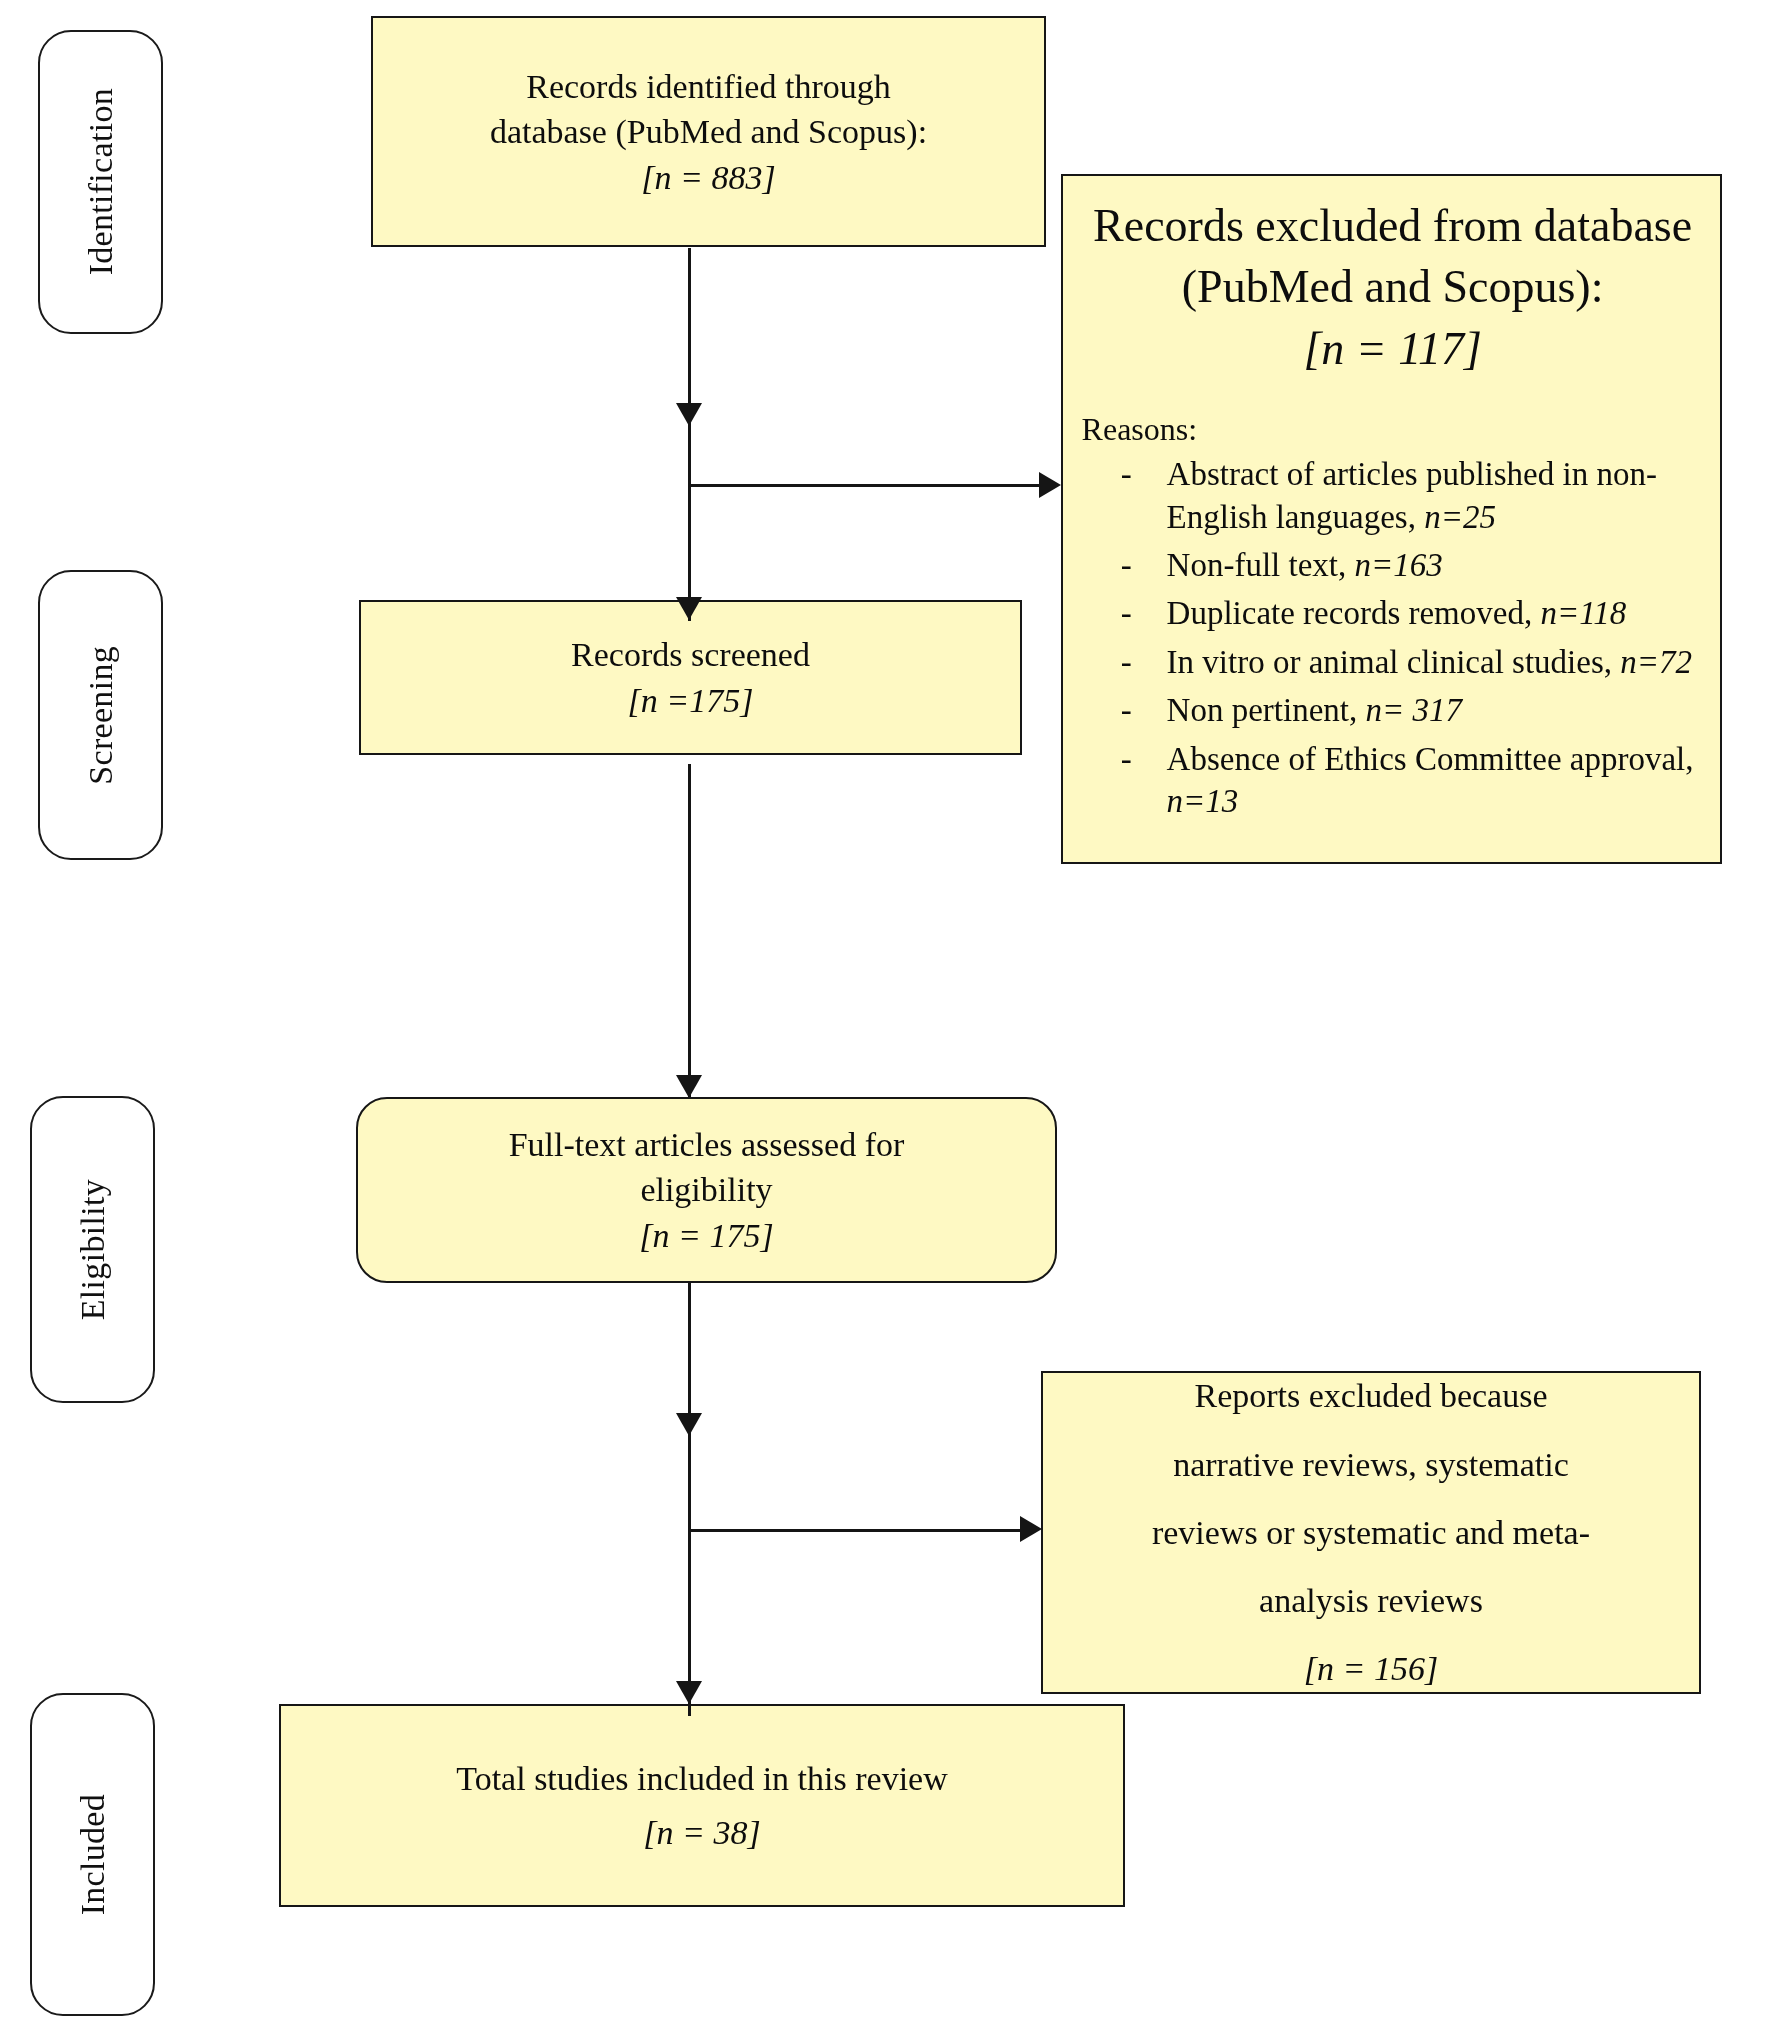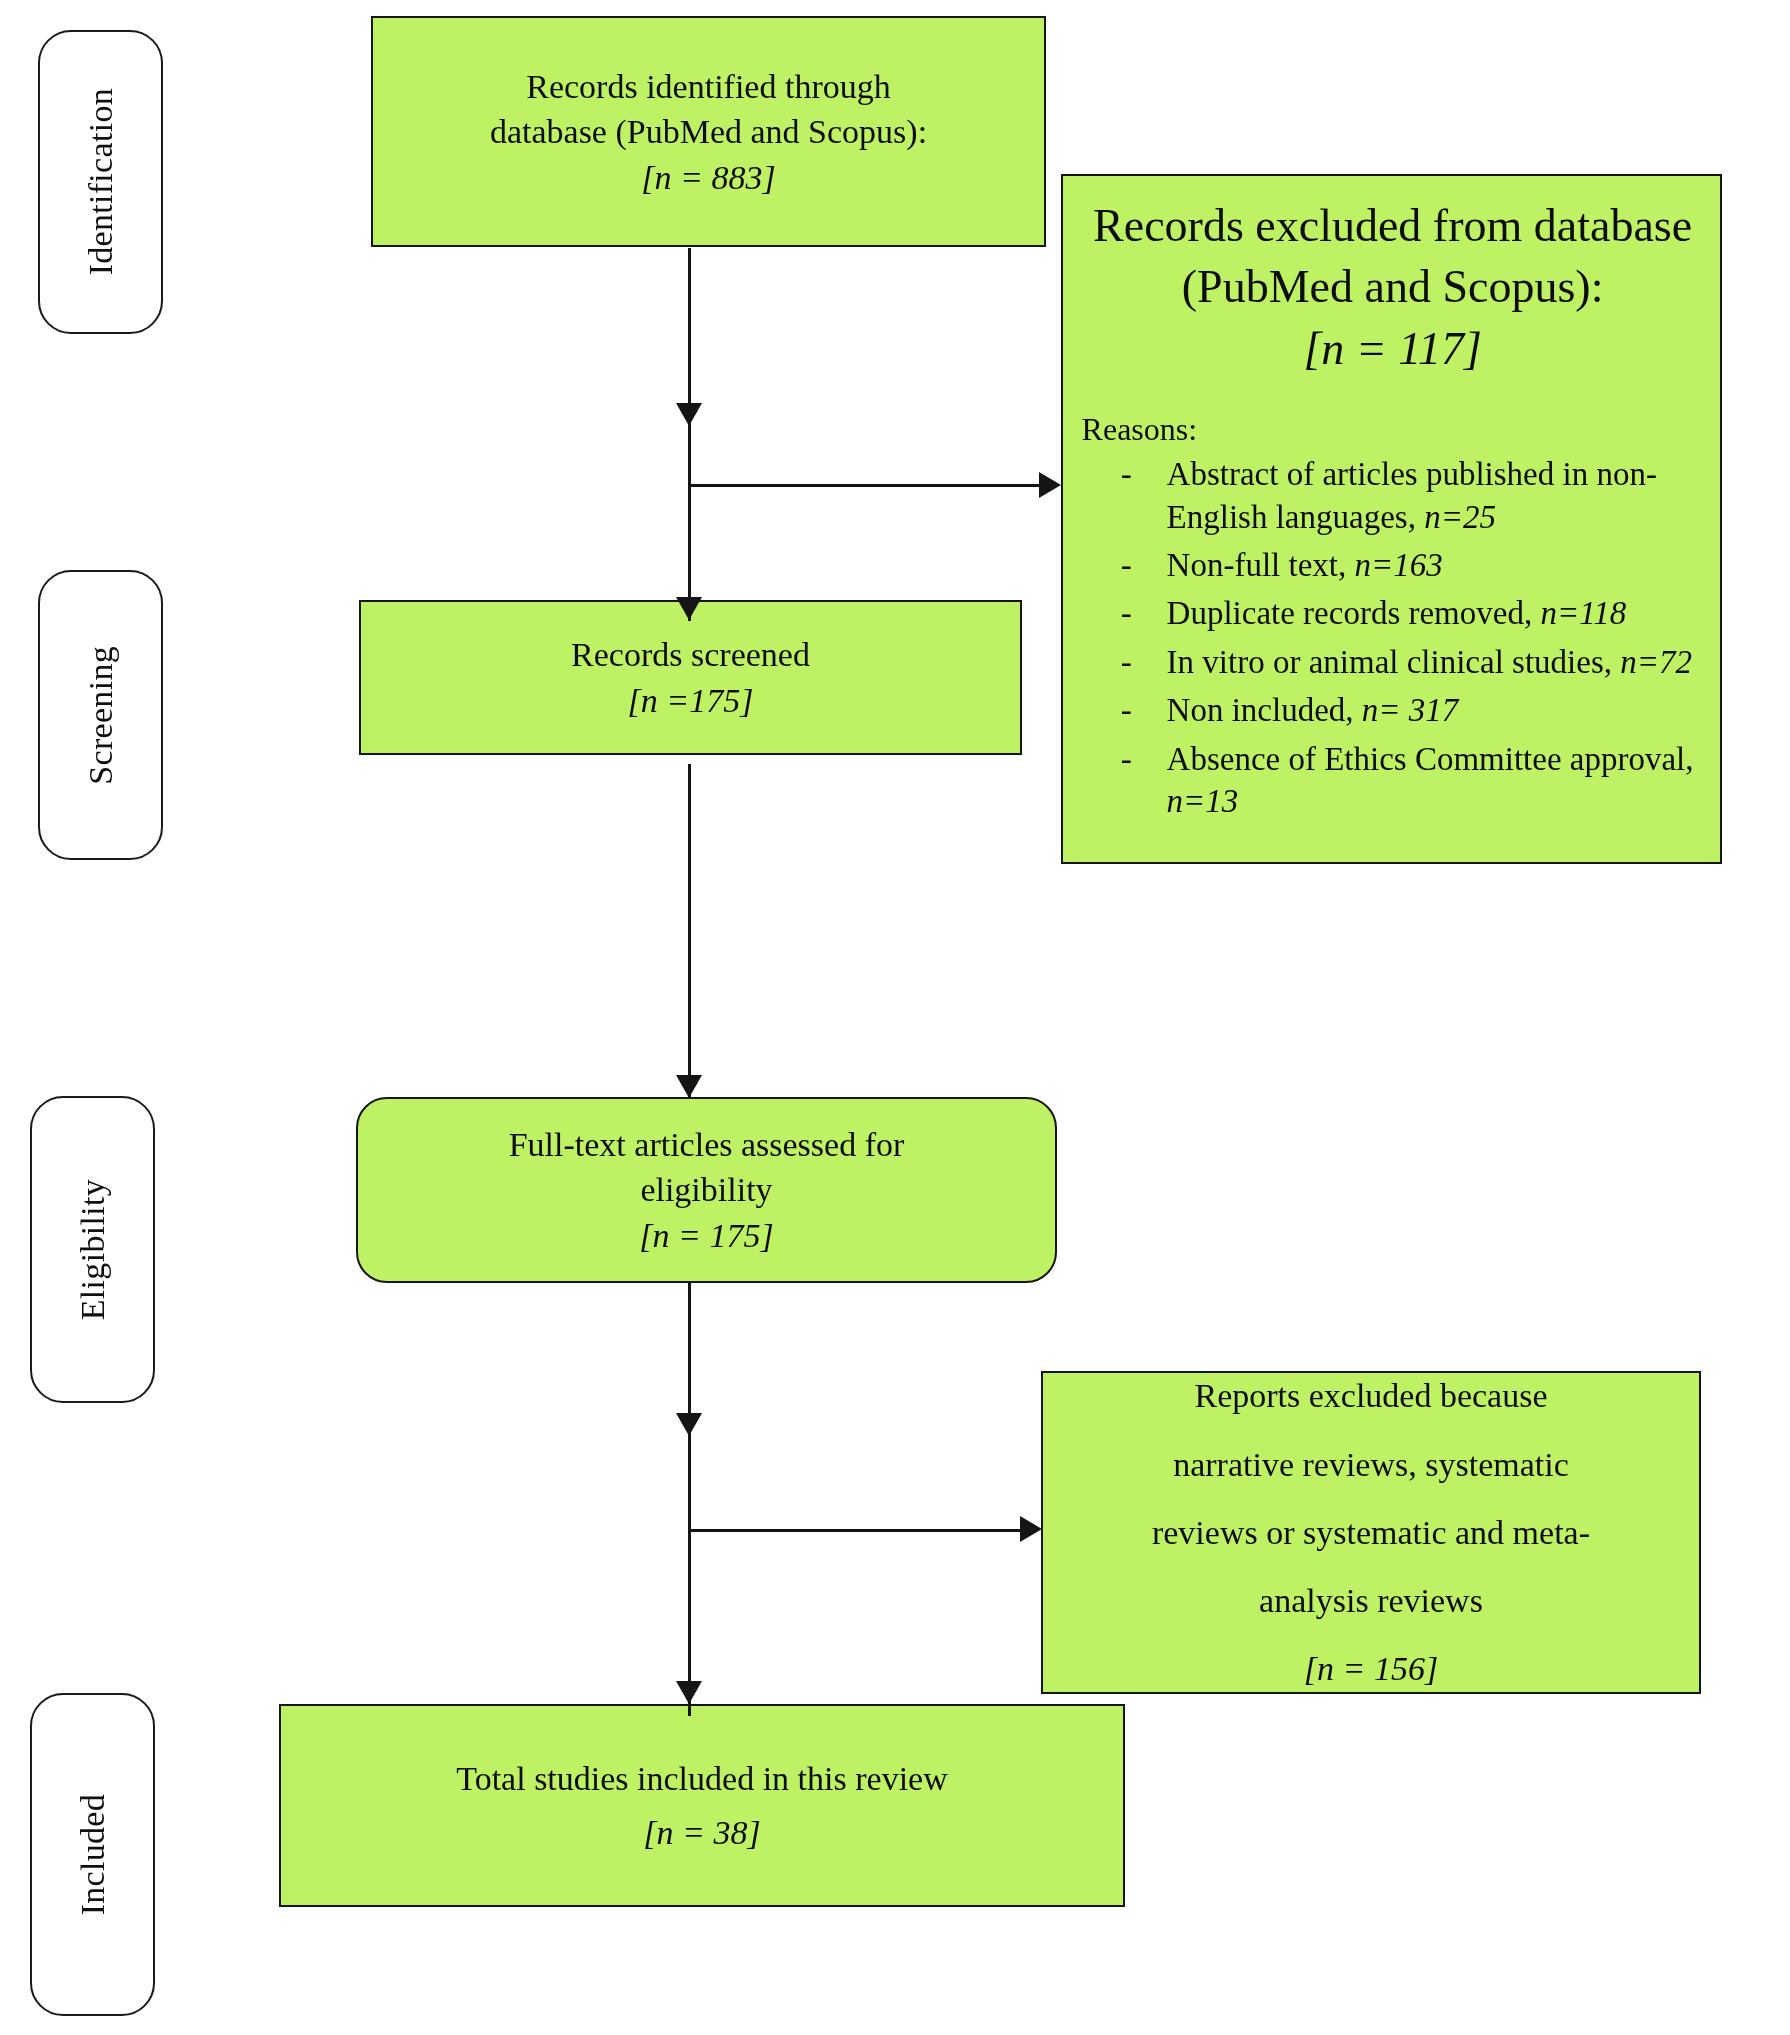--- a/index.html
+++ b/index.html
@@ -34,21 +34,21 @@
     line-height:1;
     letter-spacing:0.3px;
     white-space:nowrap;
     color:#101010;
   }
 
   
   .box{
     position:absolute;
     border:2.7px solid #161616;
-    background:#bef264;
+    background:#fef9c3;
     box-sizing:border-box;
     display:flex;
     flex-direction:column;
     align-items:center;
     justify-content:center;
     text-align:center;
     font-size:34px;
     line-height:1.33;
     padding:10px 14.2px;
     color:#0d0d0d;
@@ -162,21 +162,21 @@
         <span>Duplicate records removed,</span>
         <span class="n">n=118</span>
       </li>
       <li>
         <span class="dash">-</span>
         <span>In vitro or animal clinical studies,</span>
         <span class="n">n=72</span>
       </li>
       <li>
         <span class="dash">-</span>
-        <span>Non included,</span>
+        <span>Non pertinent,</span>
         <span class="n">n= 317</span>
       </li>
       <li>
         <span class="dash">-</span>
         <span>Absence of Ethics Committee approval,</span>
         <span class="n">n=13</span>
       </li>
     </ul>
   </div>
 

